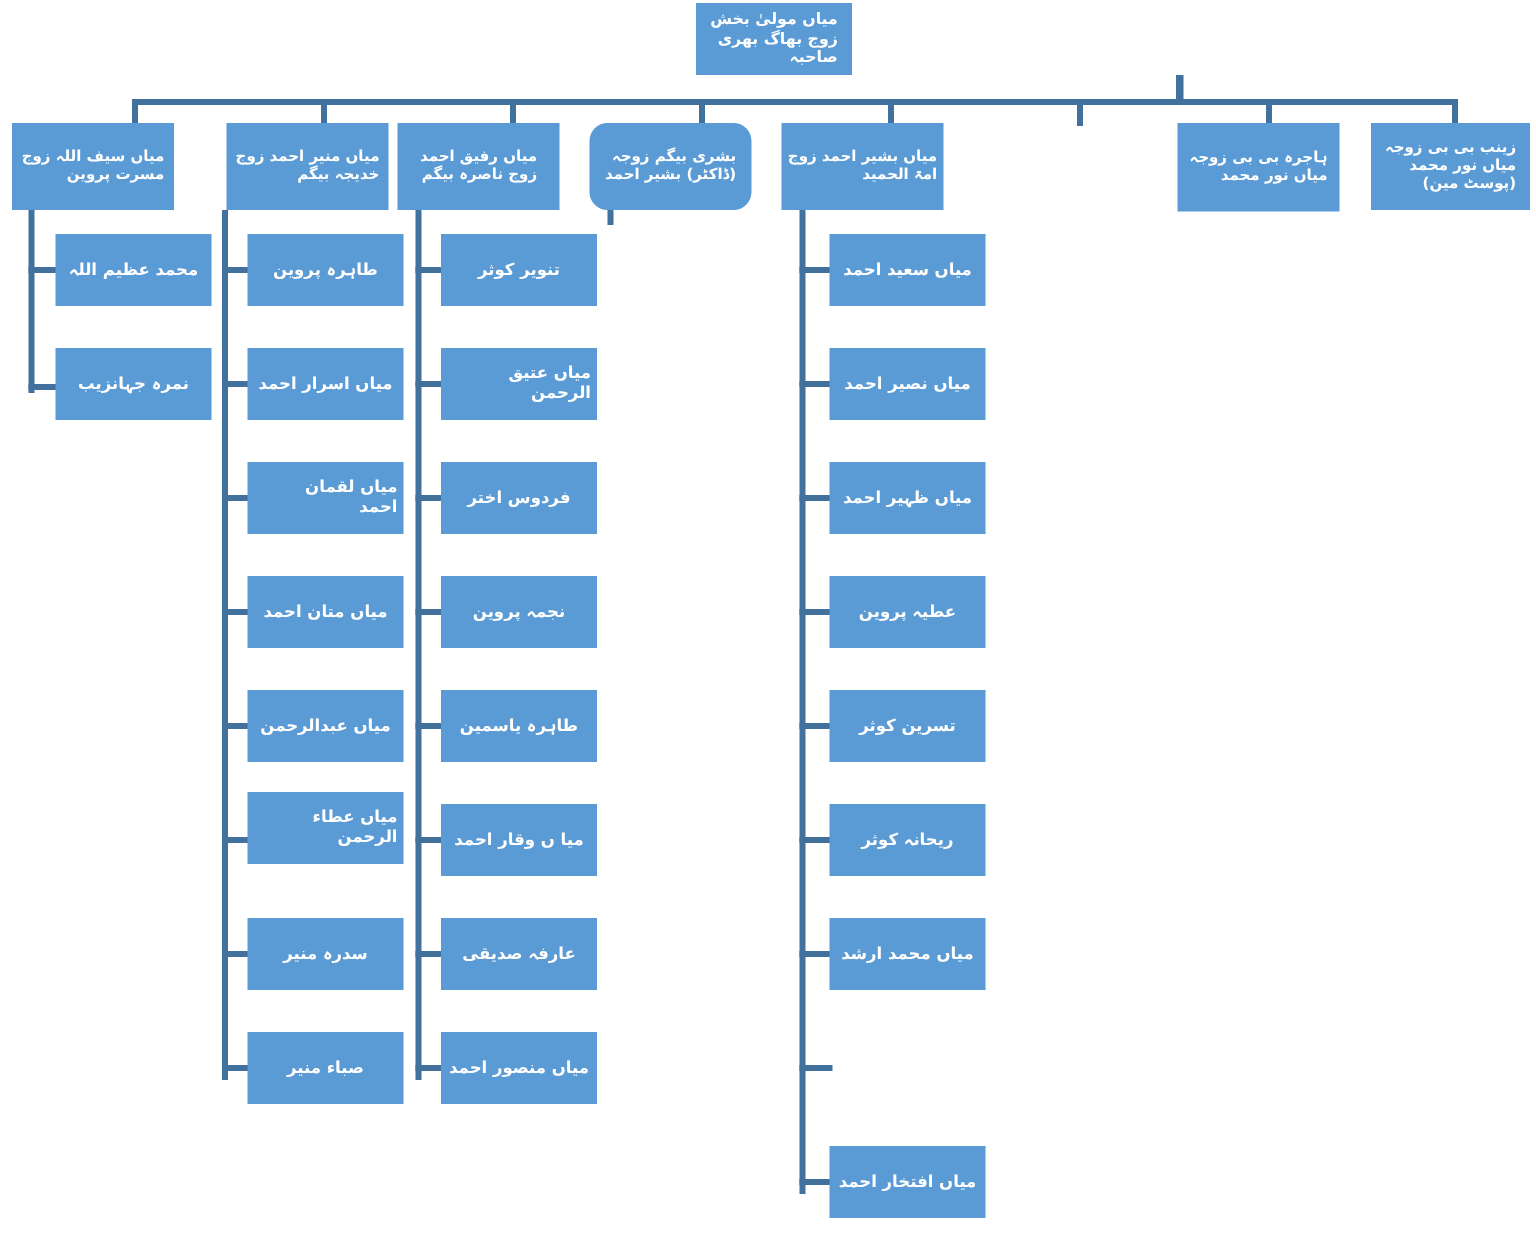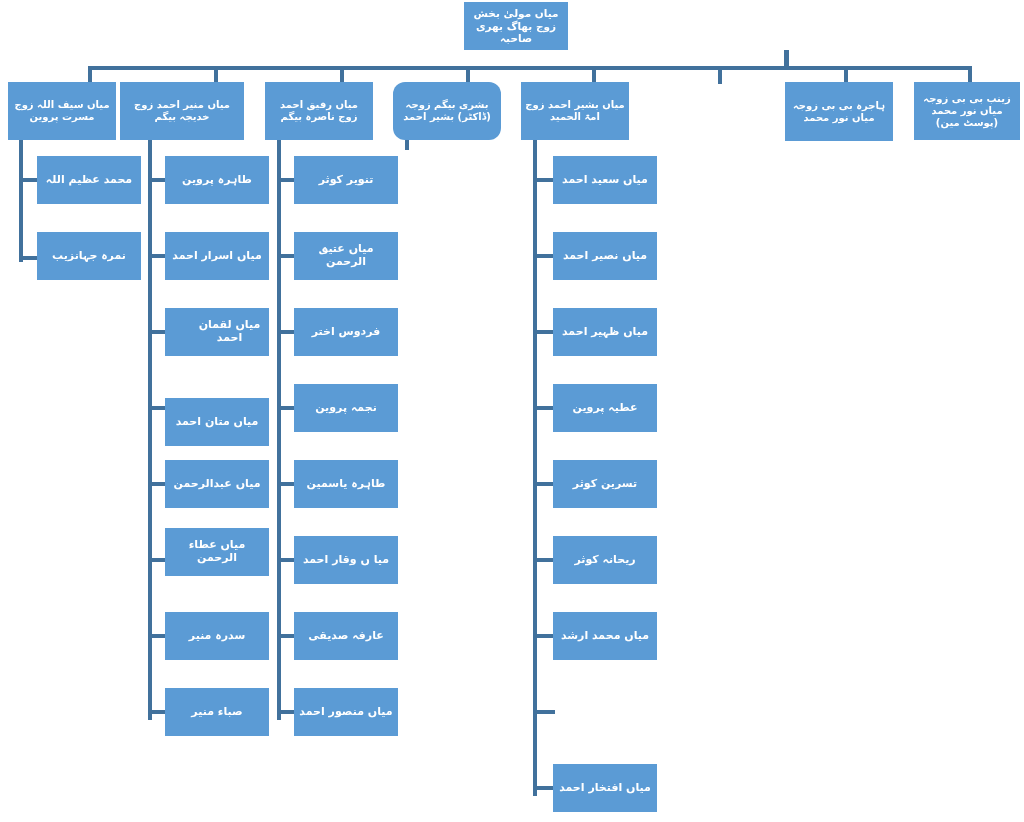--- a/index.html
+++ b/index.html
@@ -18,21 +18,20 @@
     background: #ffffff;
   }
   .node {
     position: absolute;
     box-sizing: border-box;
     background: #5B9BD5;
     color: #ffffff;
     display: flex;
     align-items: center;
     justify-content: center;
-    text-align: center;
     direction: rtl;
     unicode-bidi: bidi-override;
     font-family: "DejaVu Sans", sans-serif;
     font-weight: bold;
     line-height: 1.18;
     padding: 2px 4px;
     white-space: pre-line;
   }
   .node.root {
     font-size: 10.5px;
@@ -71,21 +70,21 @@
   <div class="conn v" style="left:214px; top:66px; height:18px;"></div>
   <div class="conn v" style="left:340px; top:66px; height:18px;"></div>
   <div class="conn v" style="left:466px; top:66px; height:18px;"></div>
   <div class="conn v" style="left:592px; top:66px; height:18px;"></div>
   <div class="conn v" style="left:718px; top:66px; height:18px;"></div>
   <div class="conn v" style="left:844px; top:66px; height:18px;"></div>
   <div class="conn v" style="left:968px; top:66px; height:18px;"></div>
 
   <div class="node gen1" style="left:8px;   top:82px; width:108px; height:58px;">میاں سیف اللہ زوج
 مسرت پروین</div>
-  <div class="node gen1" style="left:120px; top:82px; width:124px; height:58px;">میاں منیر احمد زوج
+  <div class="node gen1" style="left:151px; top:82px; width:108px; height:58px;">میاں منیر احمد زوج
 خدیجہ بیگم</div>
   <div class="node gen1" style="left:265px; top:82px; width:108px; height:58px;">میاں رفیق احمد
 زوج ناصرہ بیگم</div>
   <div class="node gen1" style="left:393px; top:82px; width:108px; height:58px;border-radius:12px;">بشری بیگم زوجہ
 (ڈاکٹر) بشیر احمد</div>
   <div class="node gen1" style="left:521px; top:82px; width:108px; height:58px;">میاں بشیر احمد زوج
 امۃ الحمید</div>
   <div class="node gen1" style="left:785px; top:82px; width:108px; height:59px;">ہاجرہ بی بی زوجہ
 میاں نور محمد</div>
   <div class="node gen1" style="left:914px; top:82px; width:106px; height:58px;">زینب بی بی زوجہ
@@ -103,21 +102,21 @@
   <div class="conn h" style="left:148px; top:254px; width:20px;"></div>
   <div class="conn h" style="left:148px; top:330px; width:20px;"></div>
   <div class="conn h" style="left:148px; top:406px; width:20px;"></div>
   <div class="conn h" style="left:148px; top:482px; width:20px;"></div>
   <div class="conn h" style="left:148px; top:558px; width:20px;"></div>
   <div class="conn h" style="left:148px; top:634px; width:20px;"></div>
   <div class="conn h" style="left:148px; top:710px; width:20px;"></div>
   <div class="node gen2" style="left:165px; top:156px; width:104px; height:48px;">طاہرہ پروین</div>
   <div class="node gen2" style="left:165px; top:232px; width:104px; height:48px;">میاں اسرار احمد</div>
   <div class="node gen2" style="left:165px; top:308px; width:104px; height:48px;padding-left:29px;">میاں لقمان احمد</div>
-  <div class="node gen2" style="left:165px; top:384px; width:104px; height:48px;margin-top:14px;">میاں متان احمد</div>
+  <div class="node gen2" style="left:165px; top:384px; width:104px; height:48px;">میاں متان احمد</div>
   <div class="node gen2" style="left:165px; top:460px; width:104px; height:48px;">میاں عبدالرحمن</div>
   <div class="node gen2" style="left:165px; top:528px; width:104px; height:48px;">میاں عطاء الرحمن</div>
   <div class="node gen2" style="left:165px; top:612px; width:104px; height:48px;">سدرہ منیر</div>
   <div class="node gen2" style="left:165px; top:688px; width:104px; height:48px;">صباء منیر</div>
 
   <div class="conn v" style="left:277px; top:140px; height:580px;"></div>
   <div class="conn h" style="left:277px; top:178px; width:20px;"></div>
   <div class="conn h" style="left:277px; top:254px; width:20px;"></div>
   <div class="conn h" style="left:277px; top:330px; width:20px;"></div>
   <div class="conn h" style="left:277px; top:406px; width:20px;"></div>

